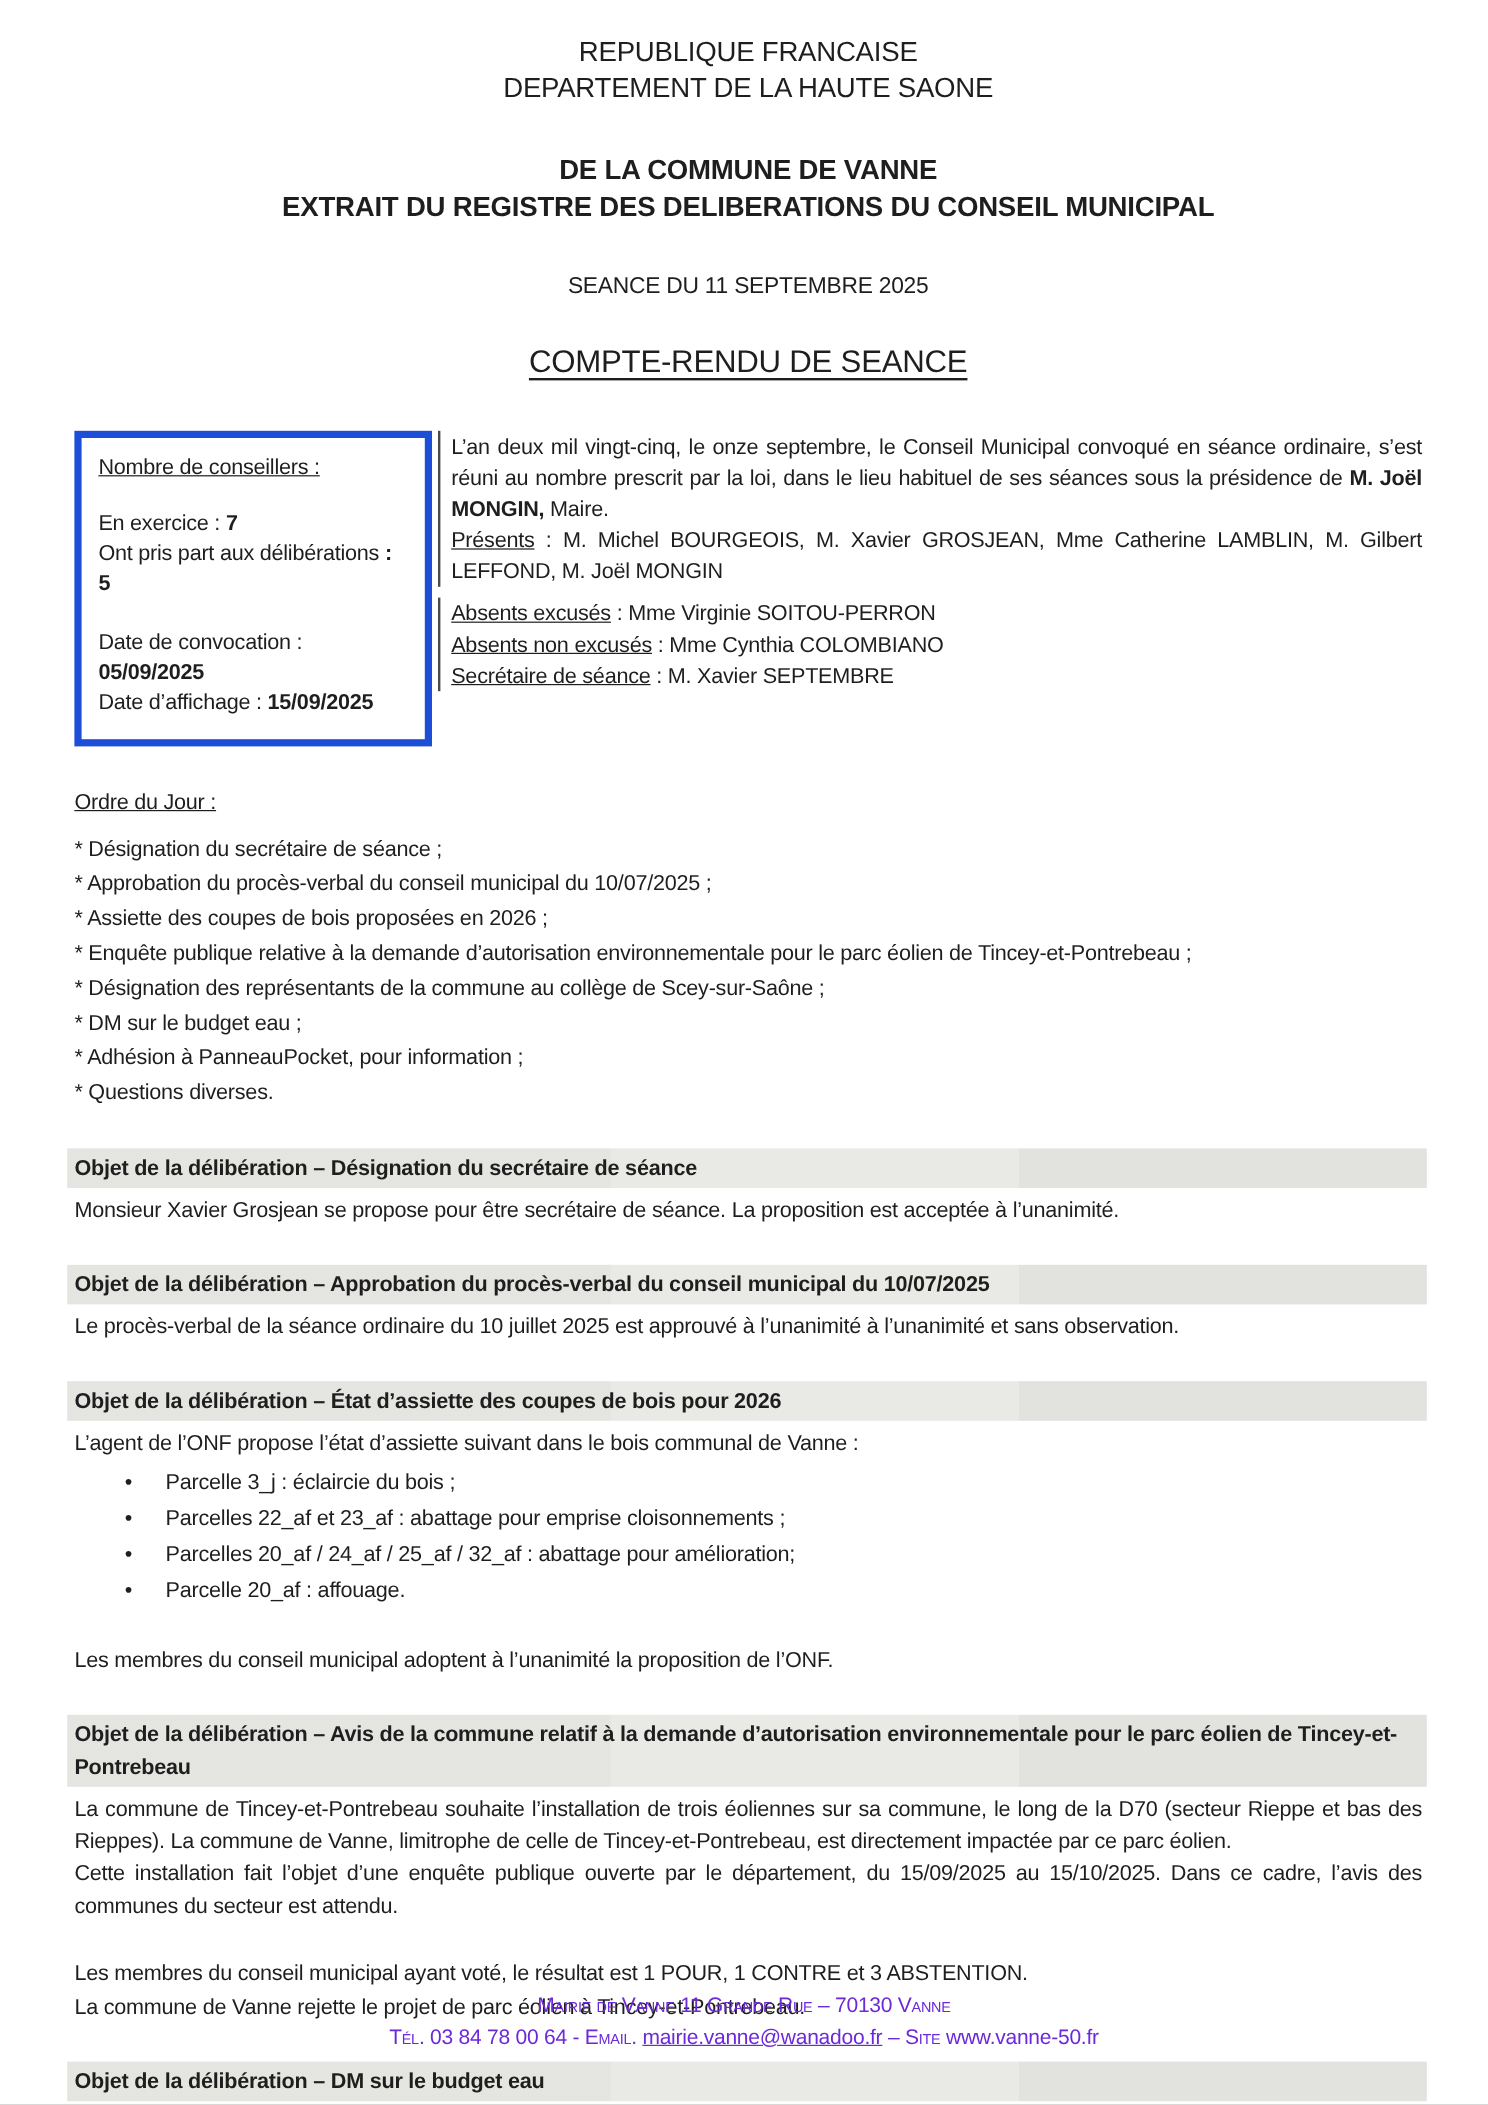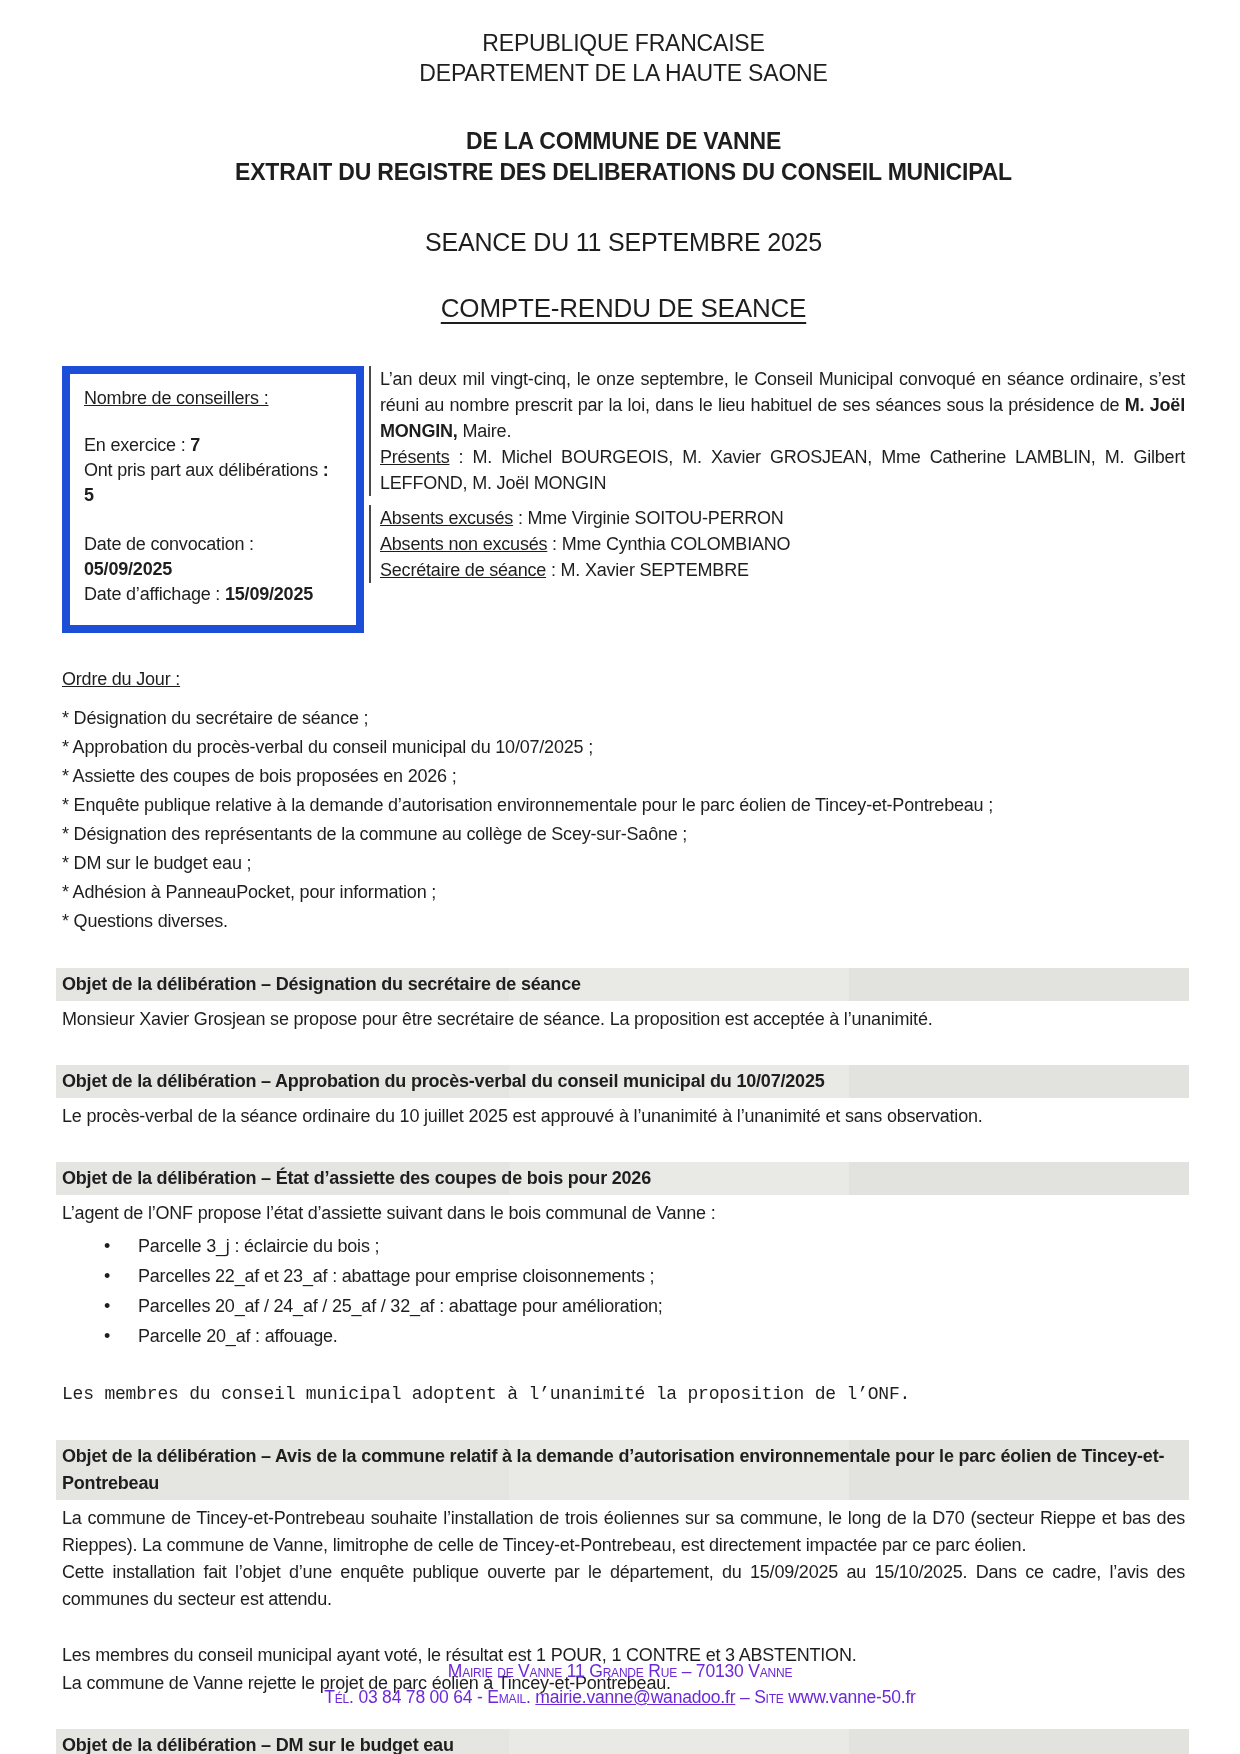--- a/index.html
+++ b/index.html
@@ -12,29 +12,29 @@
     font-family:"Liberation Sans", sans-serif;
     letter-spacing:-0.2px;
     overflow:hidden;
   }
   .content { padding:0 55px 0 62px; }
 
   
   .h-top { text-align:center; font-size:23px; line-height:30px; }
   .h-top1 { padding-top:28px; }
   .h-extrait { margin-top:38px; text-align:center; font-weight:700; font-size:23px; line-height:31px; }
-  .h-seance { margin-top:40px; text-align:center; font-size:25px; }
+  .h-seance { margin-top:40px; text-align:center; font-size:19px; }
   .h-compte { margin-top:36px; text-align:center; font-size:26px; }
   .h-compte span { text-decoration:underline; text-underline-offset:5px; }
 
   
   .cols { margin-top:42px; display:flex; align-items:flex-start; }
   .box {
     flex:0 0 auto; width:258px;
-    border:8px solid #1d4ed8;
+    border:6px solid #1d4ed8;
     padding:12px 14px 18px 14px;
     font-size:18px; line-height:25px;
   }
   .box-title { text-decoration:underline; margin-bottom:22px; }
   .box-spacer { height:24px; }
   .bold { font-weight:700; }
   .u { text-decoration:underline; }
 
   .intro { flex:1 1 auto; margin-left:5px; font-size:18px; line-height:26px; }
   .intro-cell { border-left:2px solid #4a4a4a; padding-left:9px; }
@@ -53,21 +53,21 @@
     background:#e9e9e6;
     background-image:linear-gradient(90deg, rgba(0,0,0,0.02) 0 40%, rgba(0,0,0,0) 40% 70%, rgba(0,0,0,0.03) 70%);
     padding:3px 6px 3px 6px;
     margin:0 -4px 0 -6px;
     line-height:27px;
   }
   .sec-body { margin-top:5px; line-height:27px; }
   .bullets { margin:4px 0 0 38px; }
   .bullet-row { display:flex; line-height:30px; }
   .bullet-dot { width:14px; margin-right:24px; text-align:center; }
-  .conclusion { margin-top:30px; line-height:27px;font-family:Liberation Mono, monospace; }
+  .conclusion { margin-top:30px; line-height:27px; }
   .vote-line { margin-top:28px; line-height:28px; }
   .vote-line2 { line-height:28px; }
 
   
   .footer {
     position:absolute; left:0; right:0; bottom:44px;
     text-align:center; font-size:17.5px; line-height:26px; color:#6d28d9;
   }
   .sc { font-variant:small-caps; }
   .email { text-decoration:underline; }

